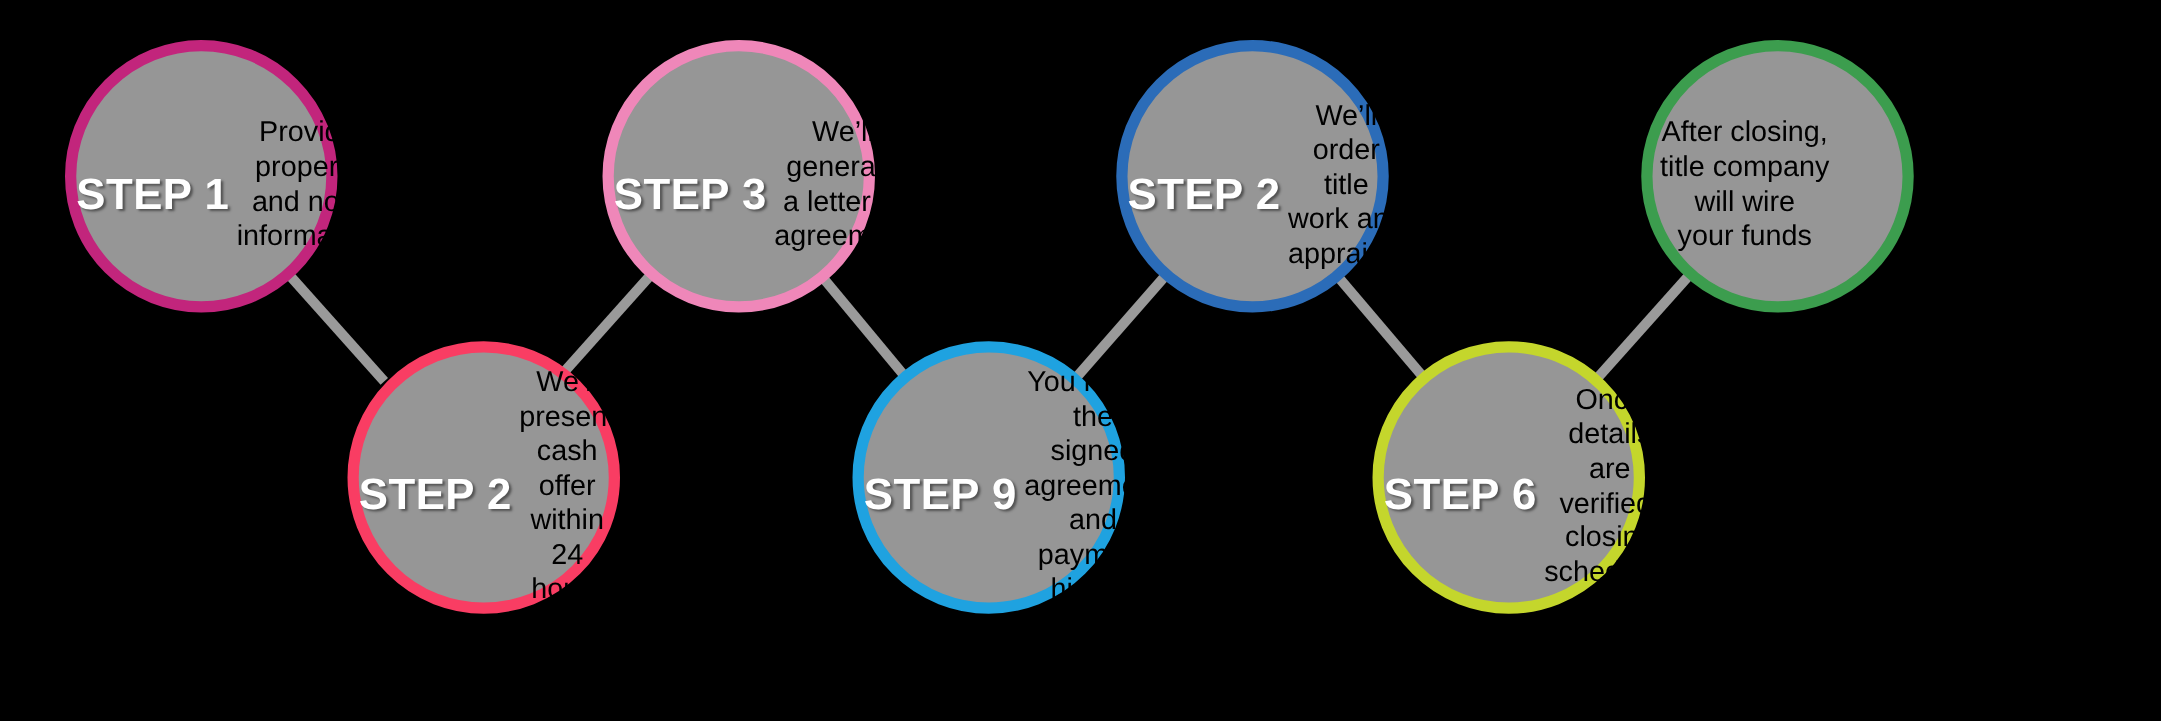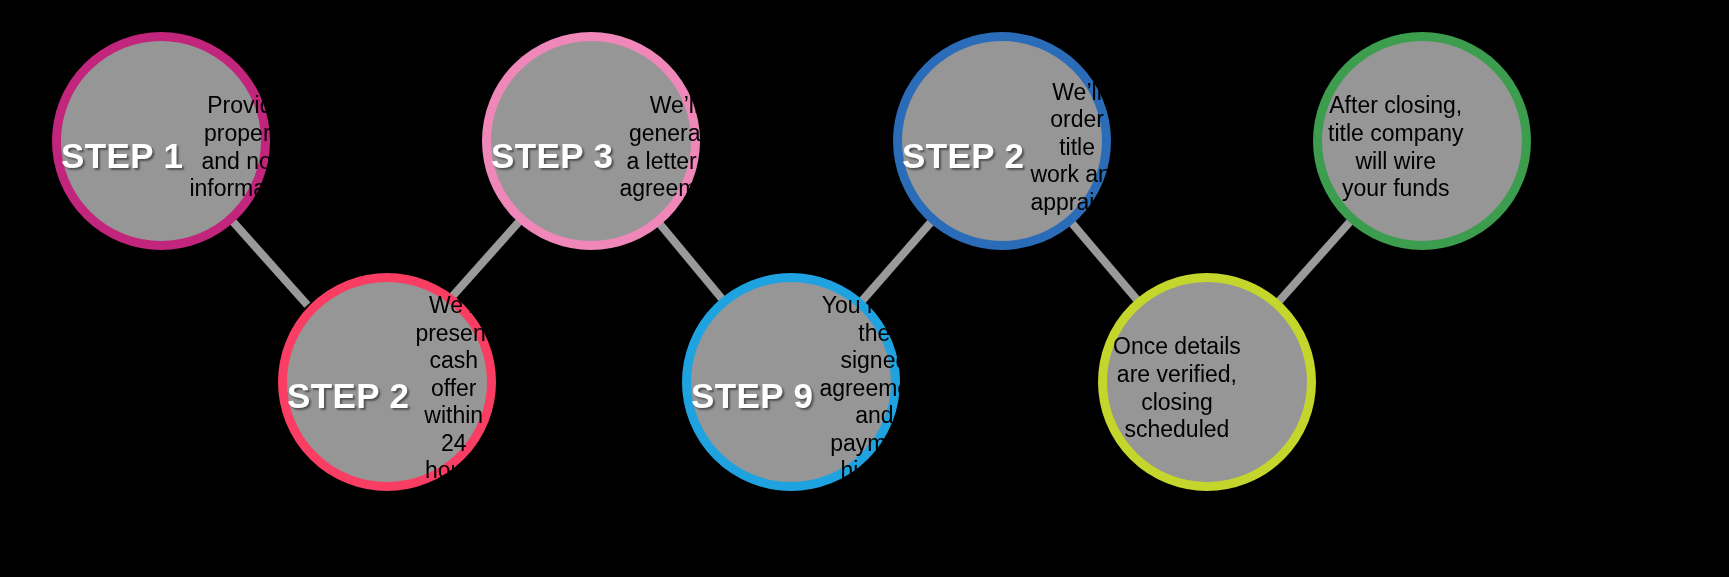--- a/index.html
+++ b/index.html
@@ -102,20 +102,21 @@
 and payment
 history</div>
       </div>
       <div class="step-node row-top" style="width: 218px; height: 218px; left: 893px; top: 32px; border: 9px solid rgb(43, 108, 184); background: rgb(150, 150, 150);">
         <div class="step-title">STEP 2</div>
         <div class="step-desc">We’ll order title
 work and
 appraisal</div>
       </div>
       <div class="step-node row-bottom" style="width: 218px; height: 218px; left: 1098px; top: 273px; border: 9px solid rgb(196, 214, 44); background: rgb(150, 150, 150);">
+        <div class="step-title">STEP 6</div>
         <div class="step-desc">Once details
 are verified,
 closing
 scheduled</div>
       </div>
       <div class="step-node row-top" style="width: 218px; height: 218px; left: 1313px; top: 32px; border: 9px solid rgb(60, 157, 78); background: rgb(150, 150, 150);">
         <div class="step-desc">After closing,
 title company
 will wire
 your funds</div>

